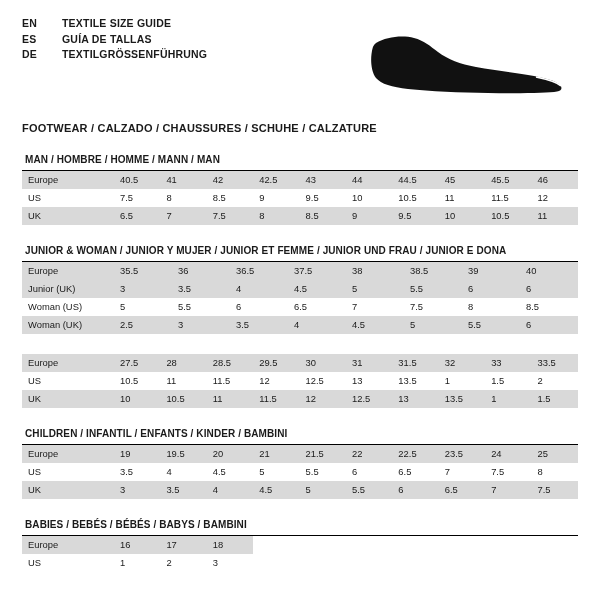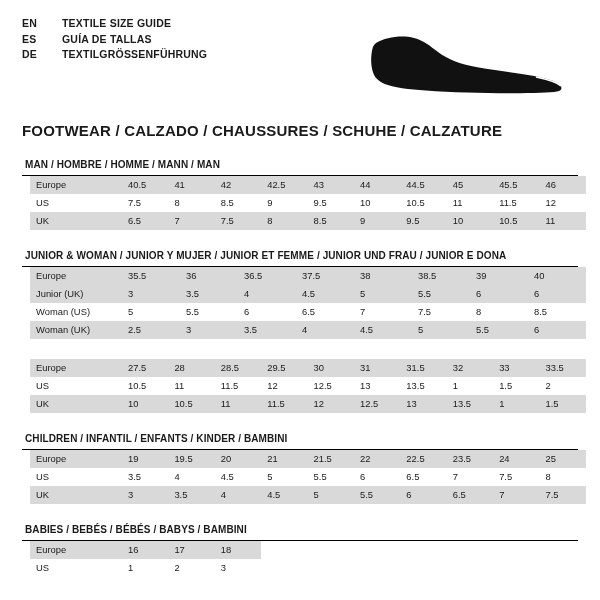--- a/index.html
+++ b/index.html
@@ -48,21 +48,21 @@
 
   .shoe-art {
     position: absolute;
     right: 10px;
     top: 10px;
     width: 200px;
     height: 72px;
   }
 
   .section-title {
-    font-size: 15px;
+    font-size: 11px;
     font-weight: bold;
     letter-spacing: 0.2px;
     margin-top: 14px;
     margin-bottom: 0;
   }
 
   
   .group {
     margin-top: 20px;
   }
@@ -70,21 +70,20 @@
     font-size: 10px;
     font-weight: bold;
     letter-spacing: 0.1px;
     padding: 0 0 5px 3px;
     border-bottom: 1px solid #000000;
   }
   table.sizes {
     border-collapse: collapse;
     width: 100%;
     table-layout: fixed;
-    margin-left: 8px;
   }
   table.sizes td {
     font-size: 9.4px;
     line-height: 12px;
     padding: 3px 0 3px 6px;
     text-align: left;
     white-space: nowrap;
     color: #1a1a1a;
   }
   table.sizes tr.shaded td {

